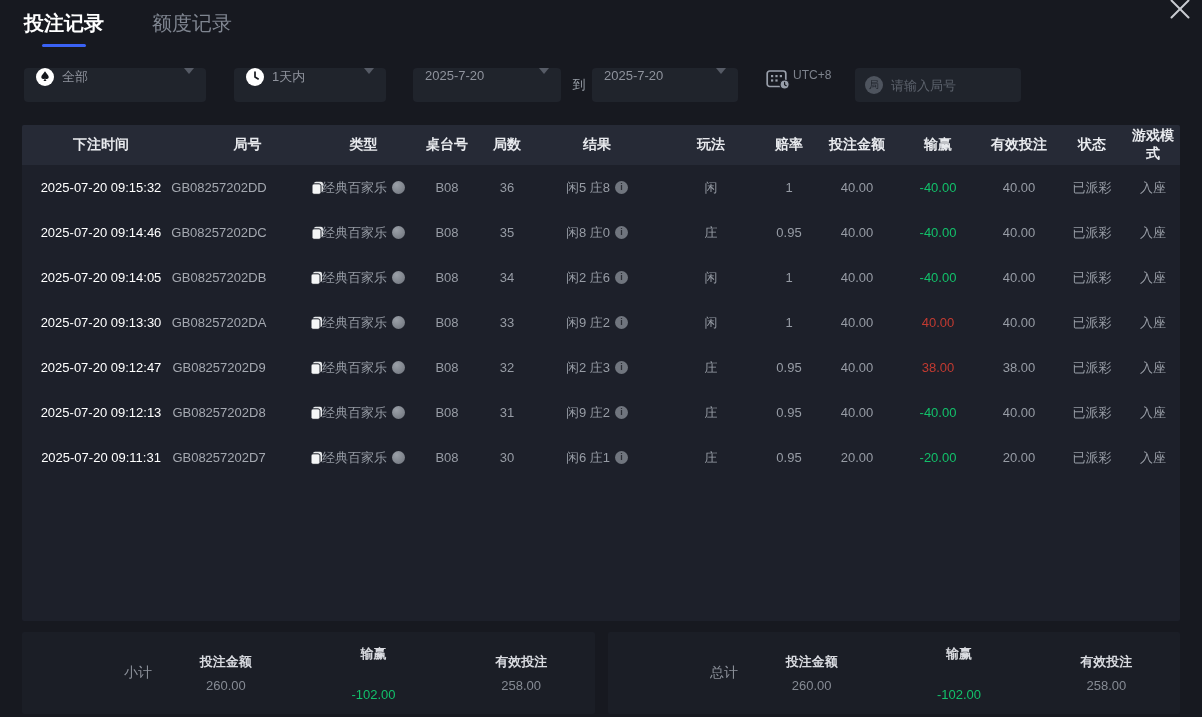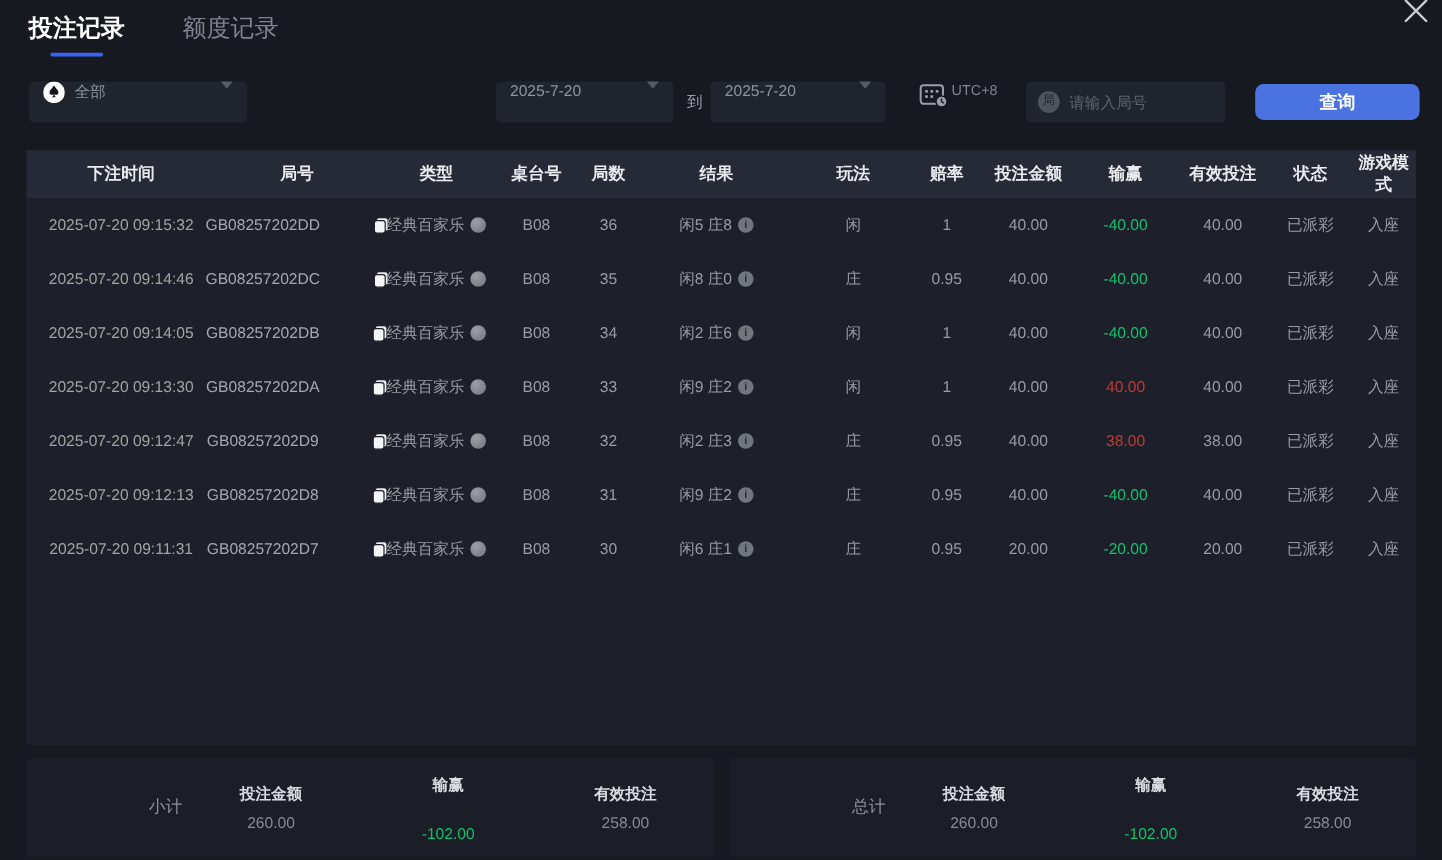--- a/index.html
+++ b/index.html
@@ -71,21 +71,21 @@
   .table { position:absolute; left:22px; top:125px; width:1158px; height:496px; background:#1d202a; border-radius:2px; }
   .grid13 {
     display:grid;
     grid-template-columns:158px 135px 97px 70px 50px 130px 98px 58px 78px 84px 78px 68px 54px;
     align-items:center;
   }
   .thead { height:40px; background:#262a36; border-radius:2px 2px 0 0; }
   .th { text-align:center; color:#e8eaee; font-size:14px; font-weight:bold; }
   .trow { height:45px; }
   .td { text-align:center; font-size:13px; color:#979ca5; display:flex; justify-content:center; align-items:center; gap:5px; }
-  .td.time { color:#a3a3a3; }
+  .td.time { color:#ffffff; }
   .td.rid { color:#a4a8b0;gap:44px; }
   .td.green { color:#12c06a; }
   .td.red { color:#c23a31; }
   .circle-ic {
     width:13px; height:13px; border-radius:50%; flex:none;
     background:radial-gradient(circle at 35% 30%, #9ba0a8, #6d727b);
   }
   .circle-ic.info {
     background:#70757e; color:#2a2d34; font-size:9px; font-weight:bold;
     line-height:13px; text-align:center; font-style:normal;
@@ -120,20 +120,30 @@
     <span class="ic">
       <svg width="18" height="18" viewBox="0 0 18 18">
           <circle cx="9" cy="9" r="9" fill="#ffffff"></circle>
           <path d="M9 3.2c-1.6 2.6-3.7 3.8-3.7 5.9 0 1.1.85 1.95 1.95 1.95.55 0 1.05-.2 1.45-.55-.08.95-.45 1.8-1.3 2.55h3.2c-.85-.75-1.22-1.6-1.3-2.55.4.35.9.55 1.45.55 1.1 0 1.95-.85 1.95-1.95 0-2.1-2.1-3.3-3.7-5.9z" fill="#14161c"></path>
         </svg>
     </span>
     <span>全部</span>
     <span class="caret"></span>
   </div>
 
+  <div class="dd" id="dd-time">
+    <span class="ic">
+      <svg width="18" height="18" viewBox="0 0 18 18">
+          <circle cx="9" cy="9" r="9" fill="#ffffff"></circle>
+          <path d="M9 4.2V9l3.2 1.9" stroke="#14161c" stroke-width="1.7" fill="none" stroke-linecap="round"></path>
+        </svg>
+    </span>
+    <span>1天内</span>
+    <span class="caret"></span>
+  </div>
 
   <div class="dd" id="dd-from">
     <span>2025-7-20</span>
     <span class="caret"></span>
   </div>
 
   <div class="to-label">到</div>
 
   <div class="dd" id="dd-to">
     <span>2025-7-20</span>
@@ -154,21 +164,20 @@
         </svg>
     </span>
     <span>UTC+8</span>
   </div>
 
   <div class="search">
     <span class="round-badge">局</span>
     <input type="text" placeholder="请输入局号" style="">
   </div>
 
-  <button class="query-btn">查询</button>
 </div>
 
 <div class="table">
   <div class="thead grid13">
       <div class="th">下注时间</div>
       <div class="th">局号</div>
       <div class="th">类型</div>
       <div class="th">桌台号</div>
       <div class="th">局数</div>
       <div class="th">结果</div>

